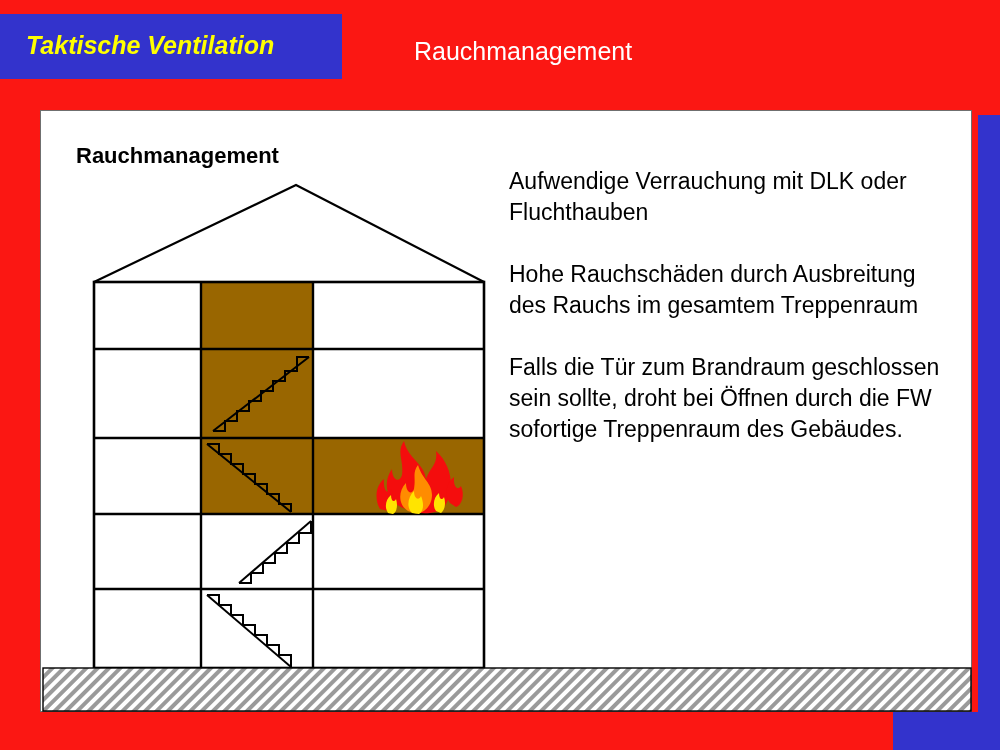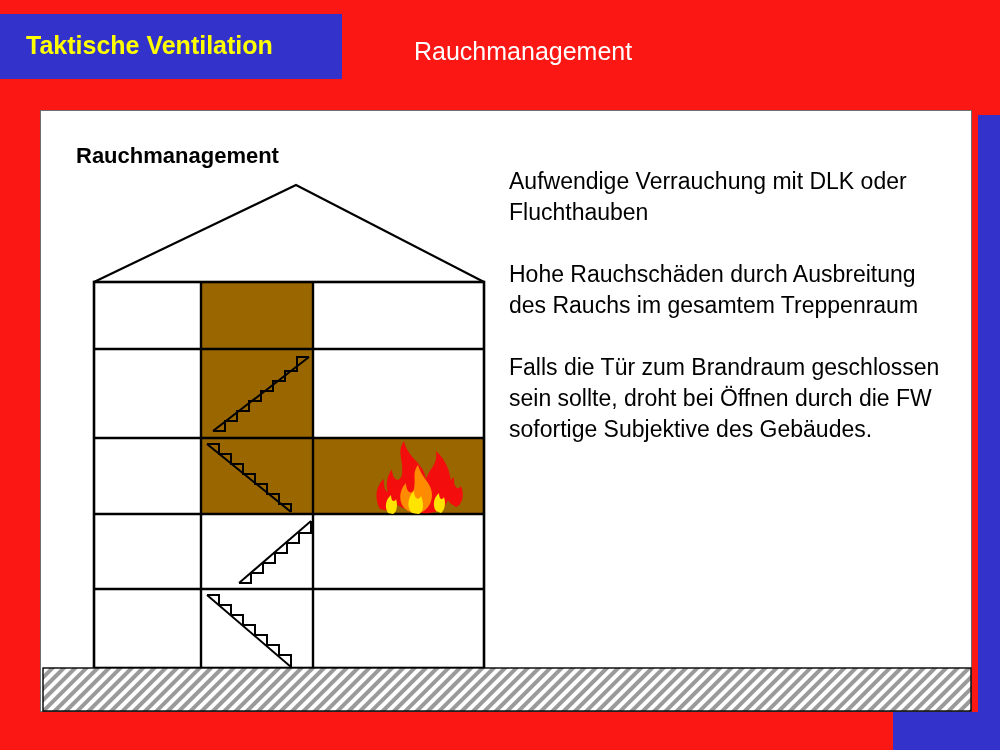--- a/index.html
+++ b/index.html
@@ -27,20 +27,21 @@
   }
   #title-box-label {
     position: absolute;
     left: 26px;
     top: 17px;
     font-size: 25px;
     font-weight: bold;
     color: #ffff00;
     letter-spacing: 0px;
     white-space: nowrap;
+    font-style: italic;
   }
   #header-title {
     position: absolute;
     left: 414px;
     top: 37px;
     font-size: 25px;
     color: #ffffff;
     white-space: nowrap;
   }
 
@@ -213,17 +214,17 @@
                    C72 62 71 69 67 72 Z" fill="#ffe400"></path>
         </g>
 
         <rect x="2" y="557" width="928" height="43" fill="url(#groundHatch)" stroke="#000000" stroke-width="1.4"></rect>
       </svg>
     </div>
 
     <div id="text-column">
       <p class="para">Aufwendige Verrauchung mit DLK oder Fluchthauben</p>
       <p class="para">Hohe Rauchschäden durch Ausbreitung des Rauchs im gesamtem Treppenraum</p>
-      <p class="para">Falls die Tür zum Brandraum geschlossen sein sollte, droht bei Öffnen durch die FW sofortige Subjektive des Gebäudes.</p>
+      <p class="para">Falls die Tür zum Brandraum geschlossen sein sollte, droht bei Öffnen durch die FW sofortige Treppenraum des Gebäudes.</p>
     </div>
 
   </div>
 </div>
 
 </body></html>

